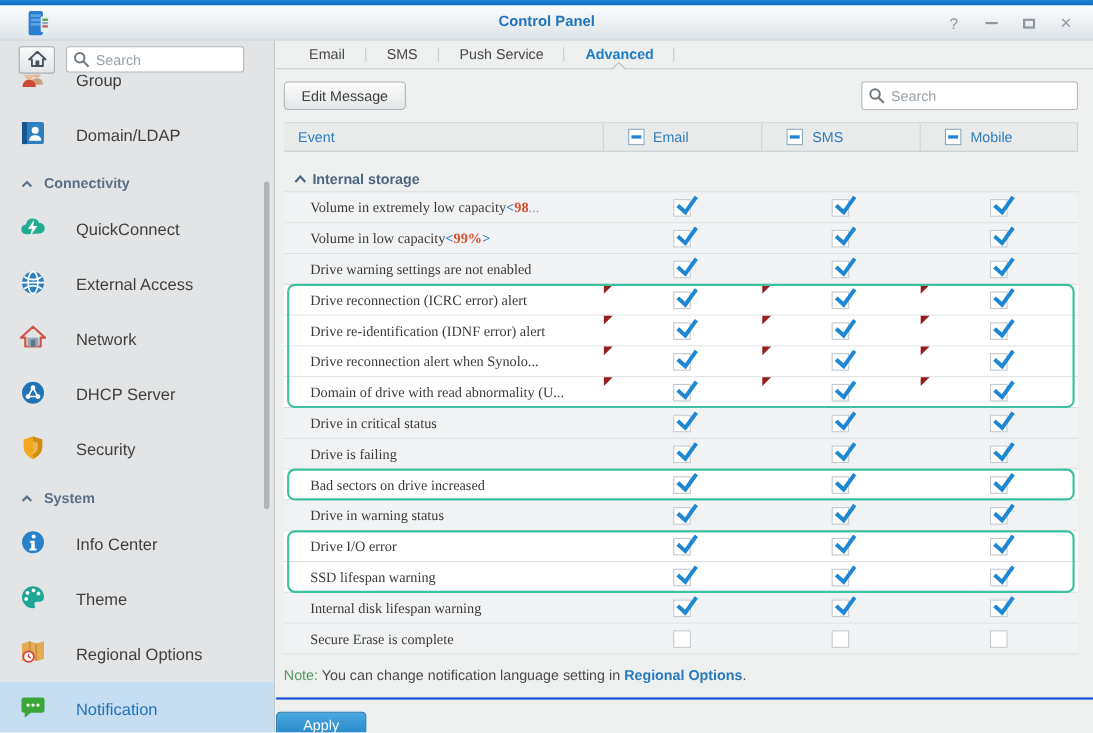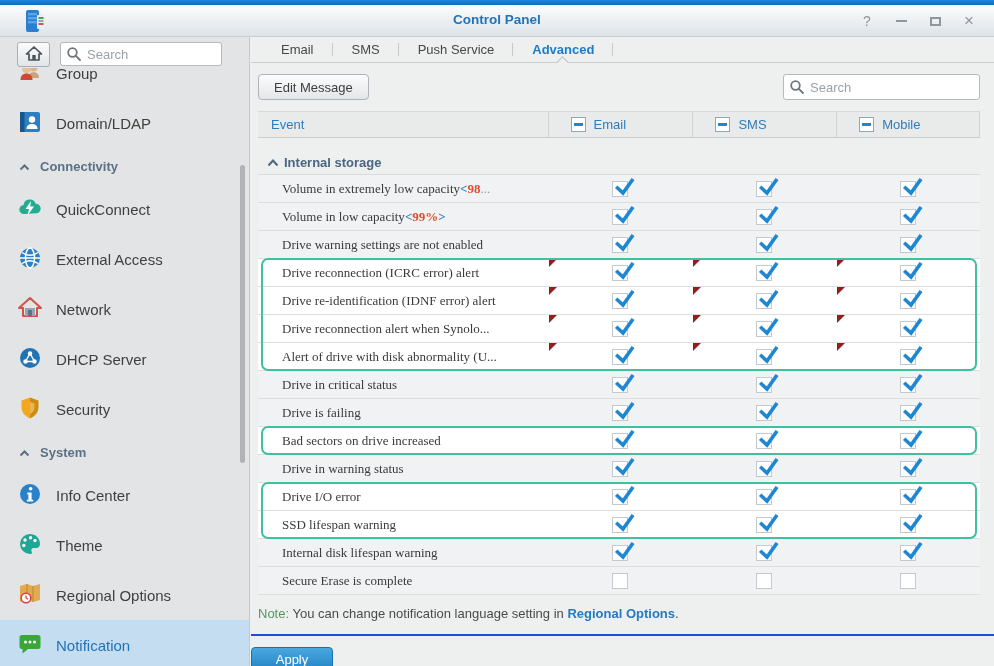--- a/index.html
+++ b/index.html
@@ -20,21 +20,21 @@
 
   
   .sidebar { position:absolute; left:0; top:37px; width:250px; bottom:0; background:#e3e4e5; border-right:1px solid #c6c9cb; overflow:hidden; }
   .side-top { position:relative; z-index:2; background:#e3e4e5; height:31px; padding:5px 0 0 17px; display:flex; gap:10px; }
   .home-btn { width:33px; height:25px; border:1px solid #a9afb4; border-radius:3px; background:linear-gradient(#fbfcfc,#e2e5e7); display:flex; align-items:center; justify-content:center; }
   .side-search { position:relative; width:162px; height:24px; }
   .side-search input, .tb-search input { width:100%; height:100%; border:1px solid #b3b9bd; border-radius:3px; background:#fff; padding:0 6px 0 26px; font-family:inherit; font-size:13px; color:#444; }
   .side-search input::placeholder, .tb-search input::placeholder { color:#9aa1a7; }
   .mag { position:absolute; left:6px; top:4px; }
   .side-list { position:absolute; z-index:1; left:0; right:0; top:11px; }
-  .side-item { height:50px; display:flex; align-items:center; padding-left:17px; gap:13px; font-size:15px; color:#3f3f3f; cursor:pointer;text-align:center; }
+  .side-item { height:50px; display:flex; align-items:center; padding-left:17px; gap:26px; font-size:15px; color:#3f3f3f; cursor:pointer;text-align:center; }
   .side-item.selected { background:#c5ddf1; color:#2273b9; }
   .side-section { height:36px; display:flex; align-items:center; padding-left:19px; gap:10px; font-size:13px; font-weight:bold; color:#5a7086; cursor:pointer; }
   .side-scroll { position:absolute; right:4px; top:128px; width:5px; height:298px; background:#b0b3b5; border-radius:3px; z-index:3; }
 
   
   .content { position:absolute; left:251px; top:37px; right:0; bottom:0; background:#eef0f0; }
 
   .tabbar { position:relative; height:26px; border-bottom:1px solid #c9cdd0; display:flex; padding-left:11px; }
   .tab { position:relative; padding:0 19px; display:flex; align-items:center; color:#474747; cursor:pointer; }
   .tab::after { content:''; position:absolute; right:0; top:6px; bottom:6px; width:1px; background:#c6cace; }
@@ -470,21 +470,21 @@
             <div class="marker"></div>
             <div class="cb checked">
               <svg class="check" width="22" height="22" viewBox="0 0 22 22">
                 <path d="M4.5 12 L10 17 L19 4.5" fill="none" stroke="#1e87d4" stroke-width="3.6" stroke-linecap="square"></path>
               </svg>
             </div>
           </div>
         </div>
         <div class="row boxed">
           <div class="cell cell-label">
-            <span>Alert of drive with disk abnormality (U...</span>
+            <span>Domain of drive with read abnormality (U...</span>
           </div>
           <div class="cell cell-check c0">
             <div class="marker"></div>
             <div class="cb checked">
               <svg class="check" width="22" height="22" viewBox="0 0 22 22">
                 <path d="M4.5 12 L10 17 L19 4.5" fill="none" stroke="#1e87d4" stroke-width="3.6" stroke-linecap="square"></path>
               </svg>
             </div>
           </div>
           <div class="cell cell-check c1">

